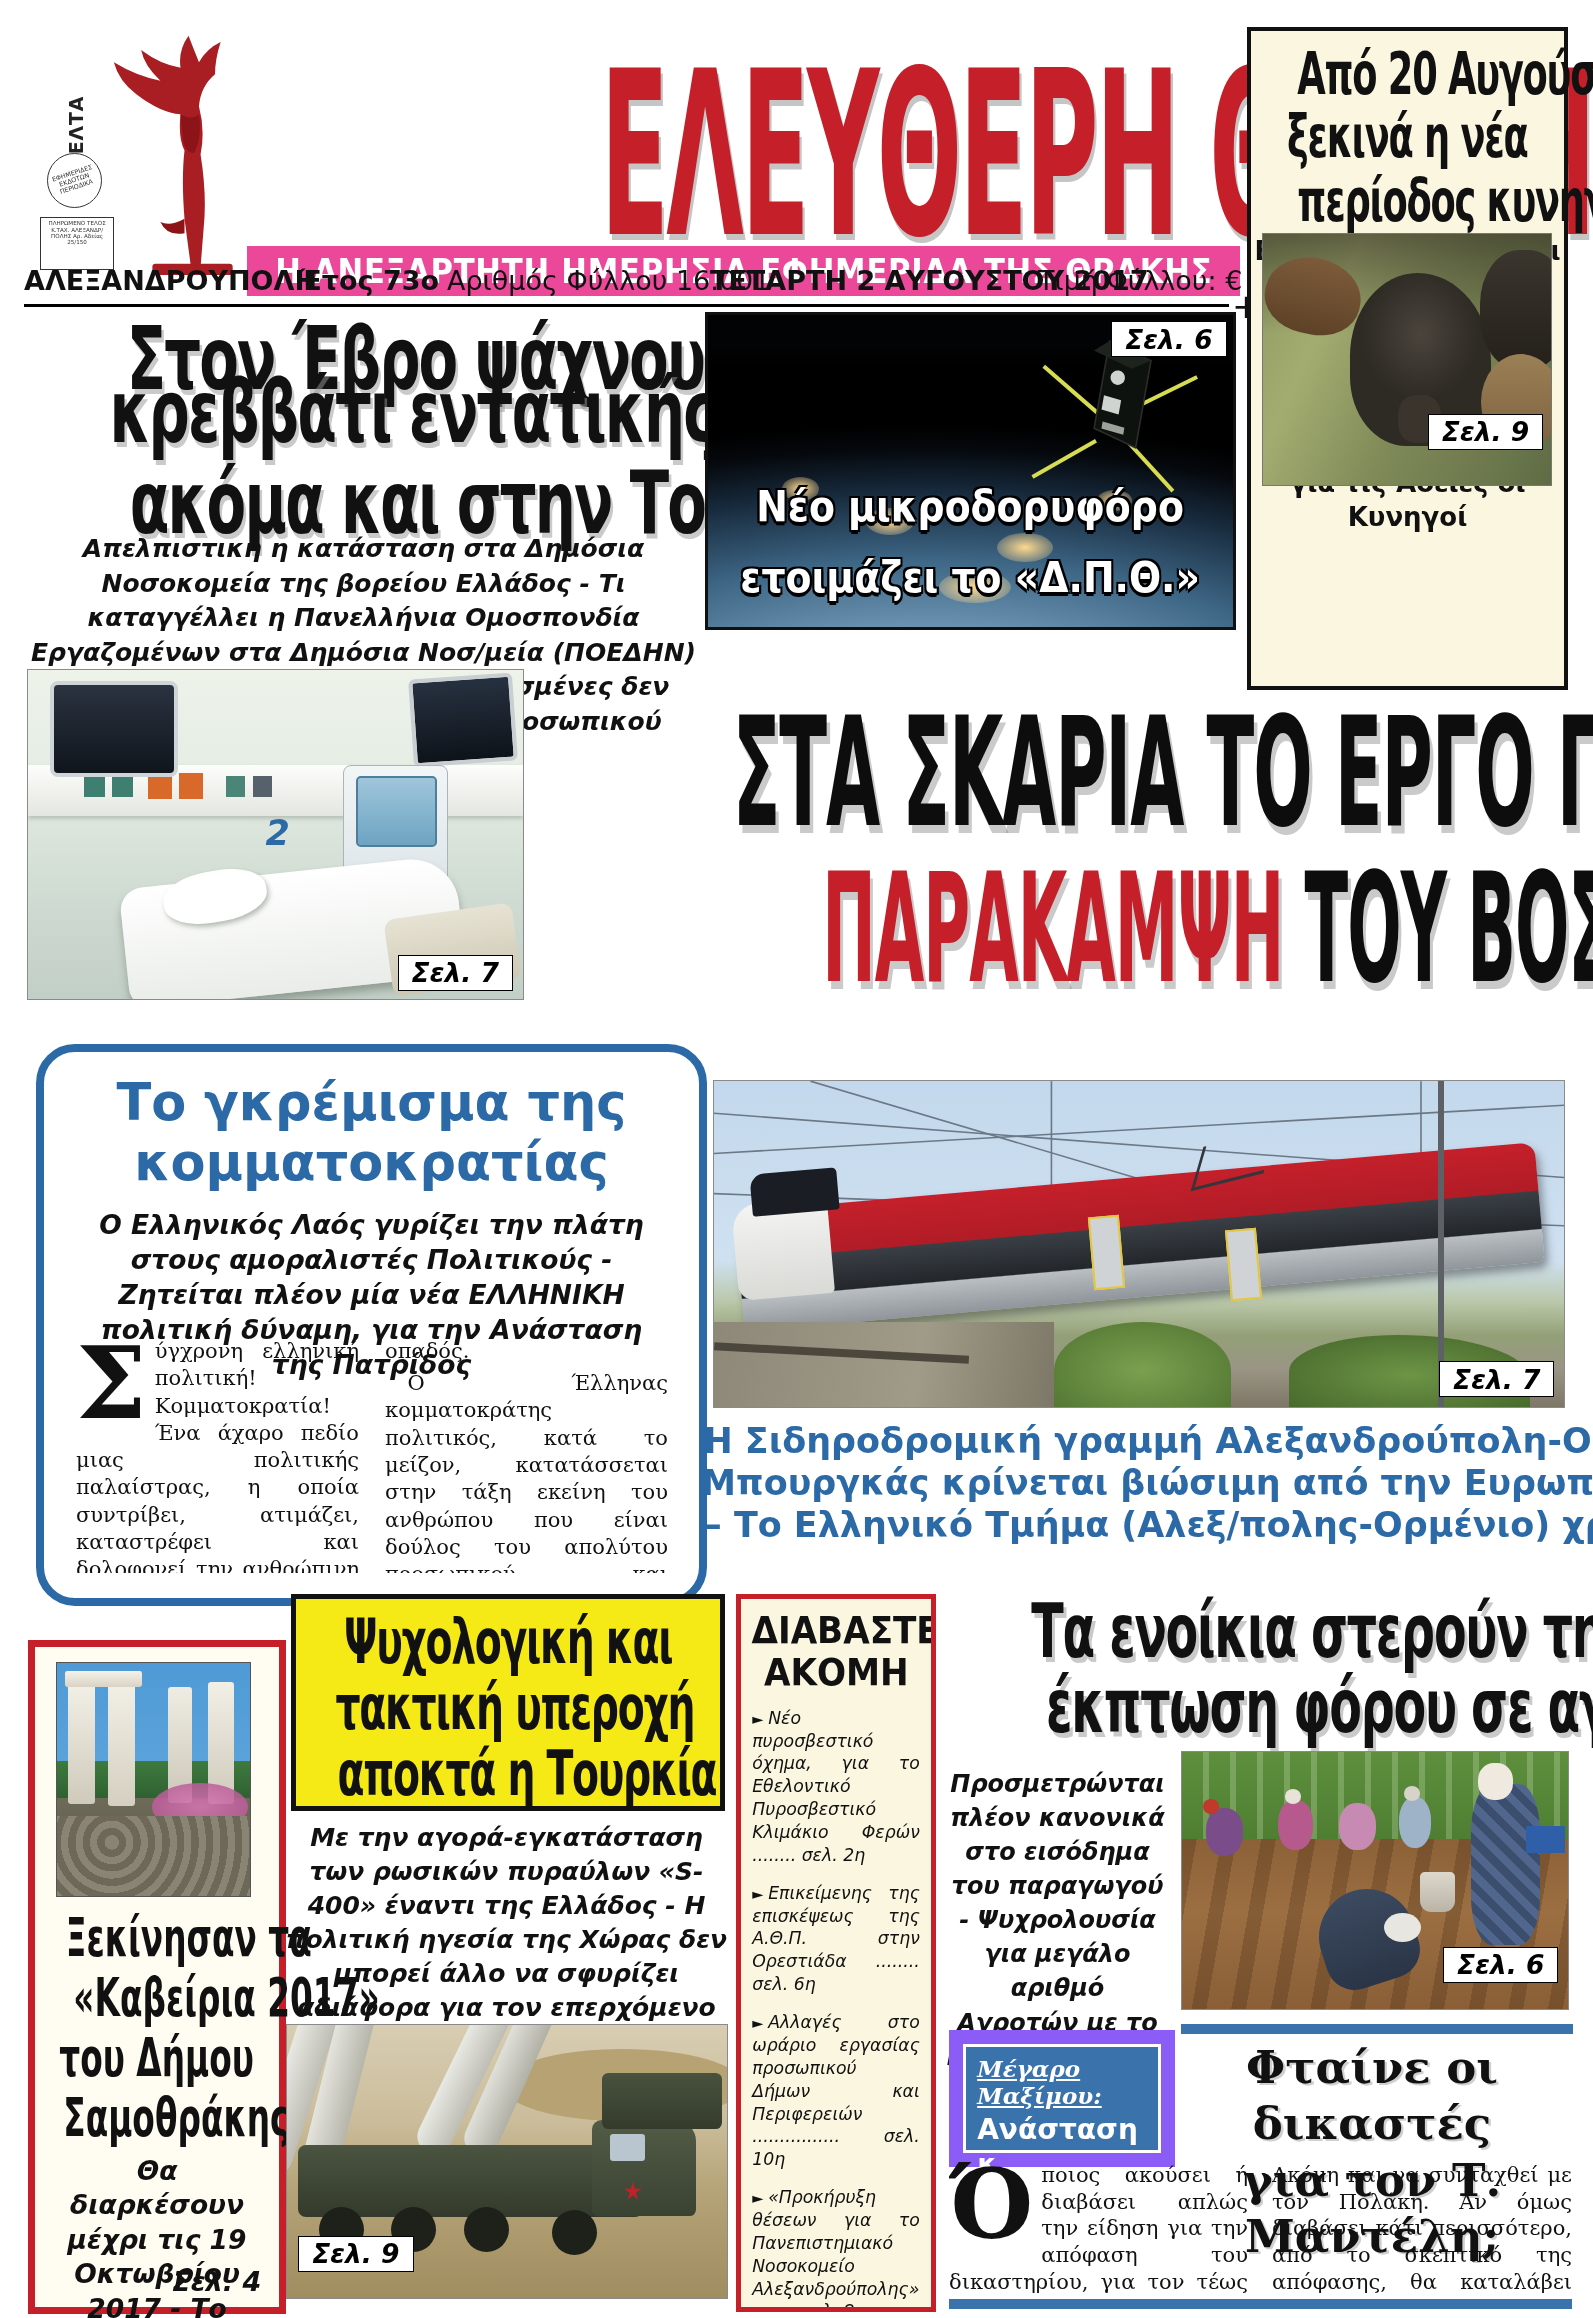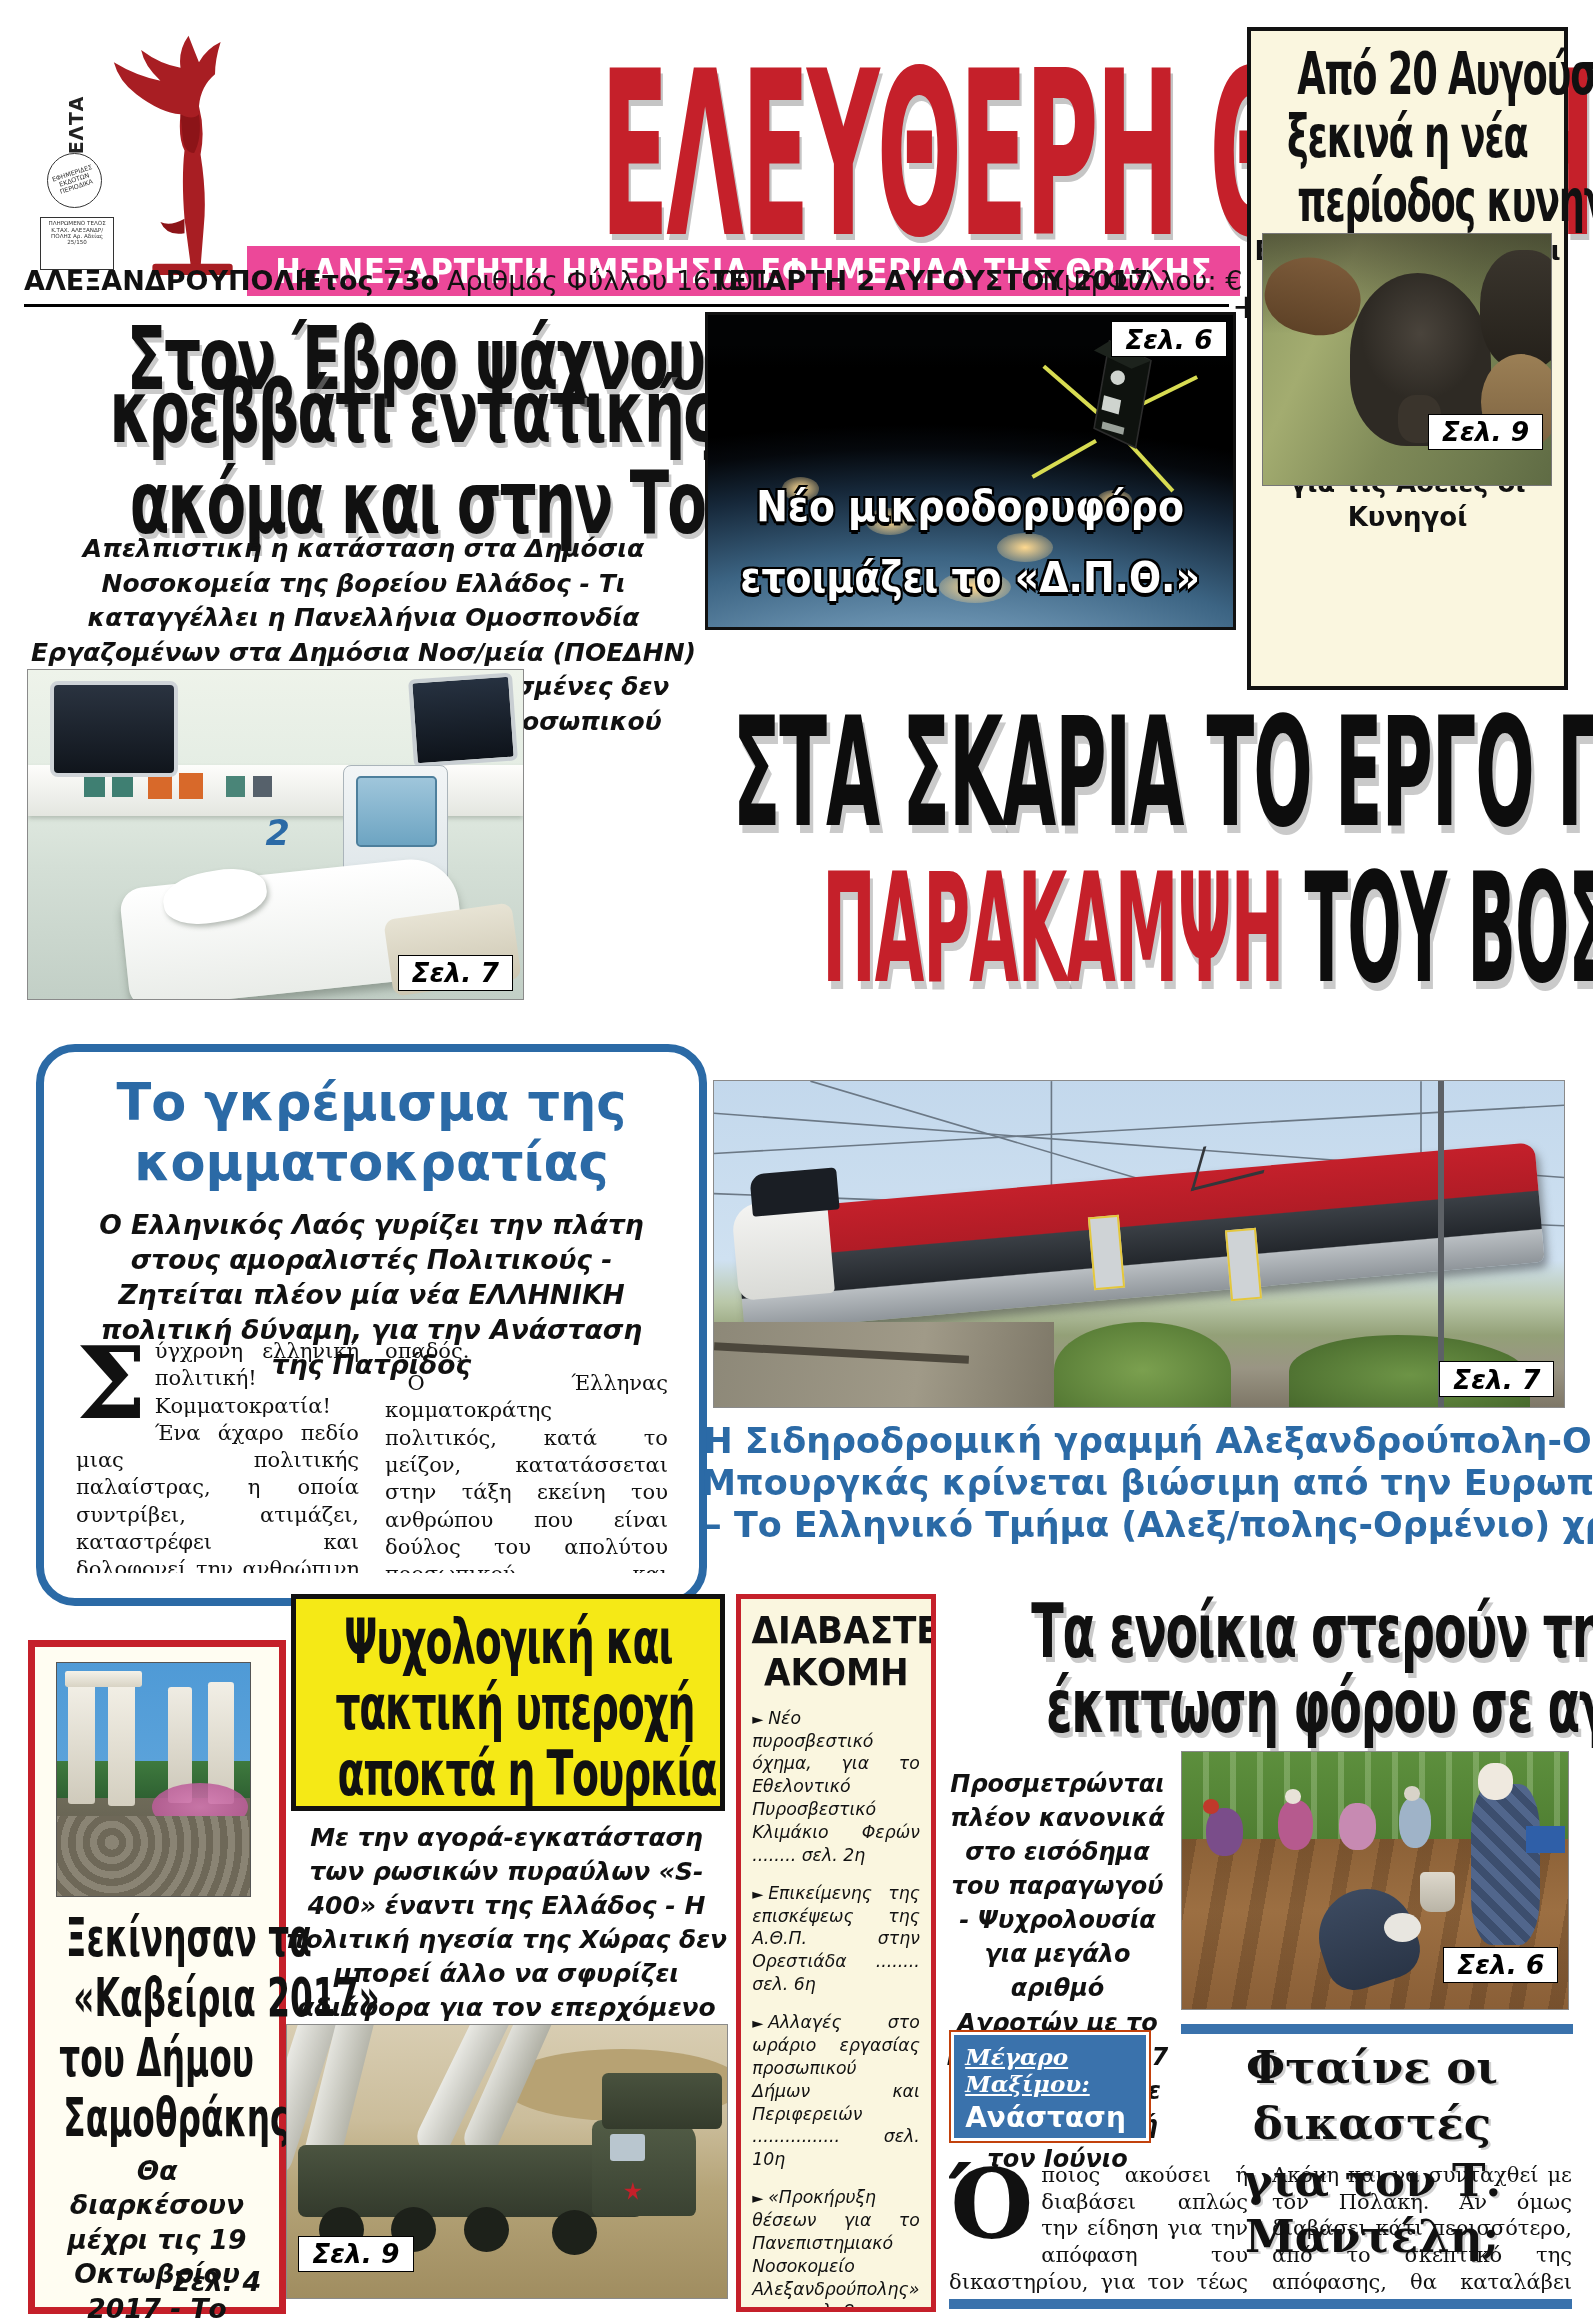--- a/index.html
+++ b/index.html
@@ -74,21 +74,21 @@
   .diav{border:5.6px solid #c5202a;background:#faf6df;}
   .diav-title{font-size:38px;font-weight:bold;line-height:1.12;text-align:center;}
   .diav-title .fit{transform:scaleX(.9);transform-origin:center top;}
   .diav-item{font-size:17.3px;font-weight:normal;font-style:italic;line-height:1.32;
              text-align:justify;margin:0 0 15.3px 0;}
   .diav-item .arrow{font-style:normal;font-size:14.5px;padding-right:4.8px;}
   .agro-line{font-size:61px;font-weight:bold;line-height:1;}
   .agro-line .fit{transform:scale(.78,1.22);transform-origin:center top;letter-spacing:-1.6px;
                   text-shadow:4px 4px 0 rgba(150,150,150,.5);}
   .agro-cap{font-size:24px;font-weight:bold;font-style:italic;line-height:1.42;text-align:center;}
-  .maxi-out{background:#c2410c;padding:2px;}
+  .maxi-out{background:#8b5cf6;padding:14px;}
   .maxi-in{border:3.2px solid #fff;background:#3a72ac;color:#fff;height:100%;box-sizing:border-box;
            padding:8px 11.2px;}
   .maxi-kick{font-family:"DejaVu Serif",serif;font-weight:bold;font-style:italic;
              font-size:23px;text-decoration:underline;margin-bottom:3.2px;}
   .maxi-line{font-size:28px;font-weight:bold;line-height:1.25;}
   .blue-bar{background:#3a72ac;}
   .dik-head{font-family:"DejaVu Serif",serif;font-weight:bold;font-size:45px;line-height:1.25;
             text-align:center;text-shadow:2.4px 2.4px 0 rgba(150,150,150,.45);}
   .dik-body{font-family:"DejaVu Serif",serif;font-size:21px;line-height:1.27;text-align:justify;}
   

